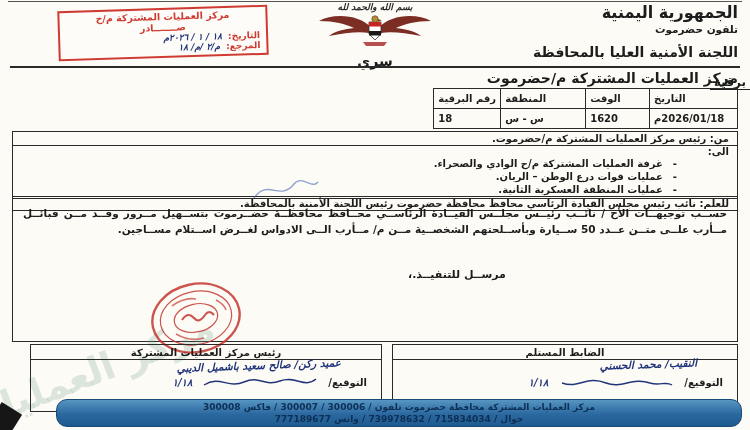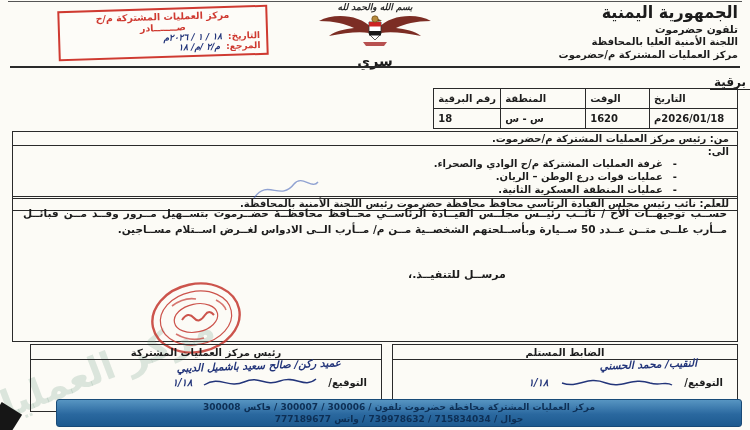--- a/index.html
+++ b/index.html
@@ -5,21 +5,21 @@
   html,body{margin:0;padding:0;background:#e9e7e1;}
   .page{position:relative;width:750px;height:430px;background:#fcfbf6;overflow:hidden;
         font-family:"DejaVu Sans",sans-serif;direction:rtl;color:#1c1c1c;}
   .page *{box-sizing:border-box;}
 
   
   .top-rule{position:absolute;top:1px;right:8px;left:8px;border-top:1px solid #555;}
   .letterhead{position:absolute;top:3px;right:12px;width:255px;line-height:1.25;}
   .lh-republic{font-size:16px;font-weight:bold;letter-spacing:-1px;transform:scaleY(1.05);}
   .lh-line{font-size:10.5px;font-weight:bold;}
-  .lh-line.small{font-size:10px;}
+  .lh-line.small{font-size:14px;margin-top:8px;}
 
   .emblem{position:absolute;top:2px;right:285px;width:180px;text-align:center;}
   .basmala{font-size:9px;font-weight:bold;font-style:italic;color:#2a2a2a;letter-spacing:-0.5px;}
   .classification{font-size:14px;font-weight:bold;margin-top:1px;}
 
   .out-stamp{position:absolute;top:8px;left:58px;width:210px;border:2px solid #cf3a31;
              color:#cf3a31;transform:rotate(-1.8deg);padding:1px 6px 3px;font-size:9.5px;
              font-weight:bold;text-align:center;background:rgba(255,255,255,.25);}
   .out-stamp .row{display:flex;justify-content:flex-start;gap:6px;font-size:9px;text-align:right;}
   .hand{color:#23357a;font-style:italic;font-weight:bold;}
@@ -54,21 +54,21 @@
   .sig{position:absolute;top:344px;height:68px;border:1.6px solid #2a2a2a;background:transparent;}
   .sig.left{left:30px;width:352px;}
   .sig.right{left:392px;width:346px;}
   .sig .sig-title{text-align:center;font-size:10px;font-weight:bold;border-bottom:1.4px solid #2a2a2a;
                   padding:0 4px;height:15px;line-height:15px;}
   .sig .sig-name{font-size:10.5px;padding:1px 40px 0 0;transform:rotate(-2deg);}
   .sig .sig-sign{display:flex;align-items:center;gap:8px;padding:0 14px;font-size:10px;}
   .sig-squiggle{height:18px;}
 
   
-  .footer{position:absolute;bottom:3px;left:56px;right:8px;height:28px;border-radius:3px;
+  .footer{position:absolute;bottom:3px;left:56px;right:8px;height:28px;border-radius:11px;
           background:linear-gradient(180deg,#5795c2 0%,#2a689f 55%,#1d5a8f 100%);
           border:1px solid #184a77;display:flex;flex-direction:column;justify-content:center;
           text-align:center;color:#0d2f55;font-size:9px;font-weight:bold;line-height:1.35;}
 
   .scan-artifact{position:absolute;left:-8px;bottom:-6px;width:24px;height:30px;background:#161616;
                  transform:rotate(32deg);}
 </style>
 </head>
 <body>
 

